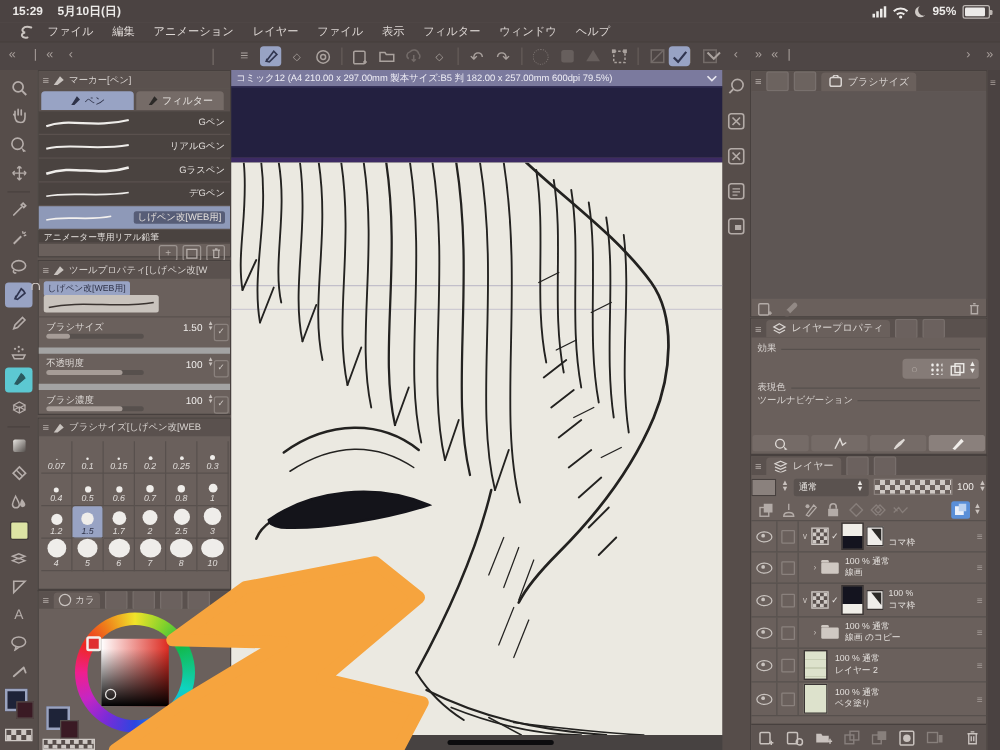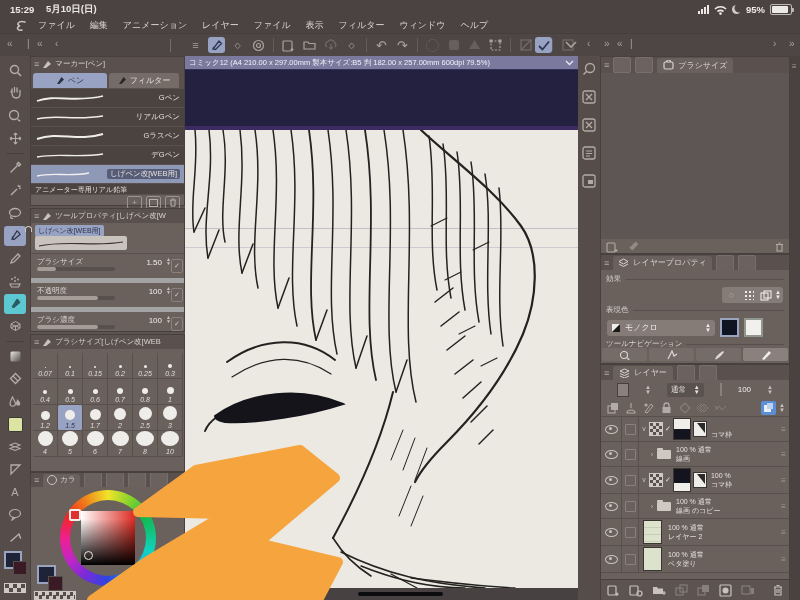--- a/index.html
+++ b/index.html
@@ -780,35 +780,20 @@
         </span>
       <span style="font-size:6px;color:#efedea;line-height:5px;display:flex;flex-direction:column">
           <i>▲</i>
           <i>▼</i>
         </span>
     </span>
   </div>
   <div class="rlabel">
       <span>表現色</span>
     </div>
-  <div class="row" style="padding:3px 6px 2px;gap:5px">
-    <span class="row" style="background:#857b77;border-radius:3px;height:16px;width:100px;padding:0 4px;gap:4px;font-size:8px;color:#f0edea">
-      <svg width="10" height="10">
-          <rect x="1" y="1" width="8" height="8" fill="#efedea"></rect>
-          <path d="M1,9 L9,9 L9,1 Z" fill="#1c1a18"></path>
-        </svg>
-      <span>モノクロ</span>
-      <span style="margin-left:auto;font-size:6px;line-height:5px;display:flex;flex-direction:column">
-          <i>▲</i>
-          <i>▼</i>
-        </span>
-    </span>
-    <span style="width:15px;height:15px;background:#101322;border:2px solid #9aa3bf"></span>
-    <span style="width:15px;height:15px;background:#f2f0ec;border:2px solid #8f978f"></span>
-  </div>
   <div class="rlabel">
       <span>ツールナビゲーション</span>
     </div>
 </div>
 
 <div class="abs row" style="left:602px;top:348px;width:186px;gap:2px">
   <span class="row" style="flex:1;height:13px;background:#756b67;border-radius:2px;justify-content:center">
       <svg width="12" height="10">
         <circle cx="5" cy="5" r="3.5" stroke="#ddd8d4" fill="none" stroke-width="1.1"></circle>
         <path d="M8,7 L11,9.5 L8.8,10" fill="#ddd8d4"></path>
@@ -836,21 +821,21 @@
     <span class="ph-ham">≡</span>
     <span class="row" style="gap:4px;background:#6a605c;height:14px;padding:0 6px;border-radius:3px 3px 0 0;font-size:8px">
       <svg width="11" height="10">
           <path d="M5.5,1 L10,3 L5.5,5 L1,3 Z M1,5.5 L5.5,7.5 L10,5.5 M1,8 L5.5,10 L10,8" stroke="#d8d3d0" fill="none" stroke-width="1"></path>
         </svg>
       <span>レイヤー</span>
     </span>
     <span class="chipicon" style="opacity:.5"></span>
     <span class="chipicon" style="opacity:.5"></span>
   </div>
-  <div class="row" style="height:19px;padding:0 16px;gap:16px">
+  <div class="row" style="height:19px;padding:0 0;gap:4px">
     <span style="width:18px;height:12px;background:#8a817d;border:1px solid #47403e"></span>
     <span style="font-size:6px;line-height:5px;display:flex;flex-direction:column;color:#c9c2be">
         <i>▲</i>
         <i>▼</i>
       </span>
     <span class="row" style="width:52px;height:14px;background:#5a524f;border-radius:2px;padding:0 4px;font-size:7.5px;color:#e8e4e1">
       <span>通常</span>
       <span style="margin-left:auto;font-size:6px;line-height:5px;display:flex;flex-direction:column">
           <i>▲</i>
           <i>▼</i>

